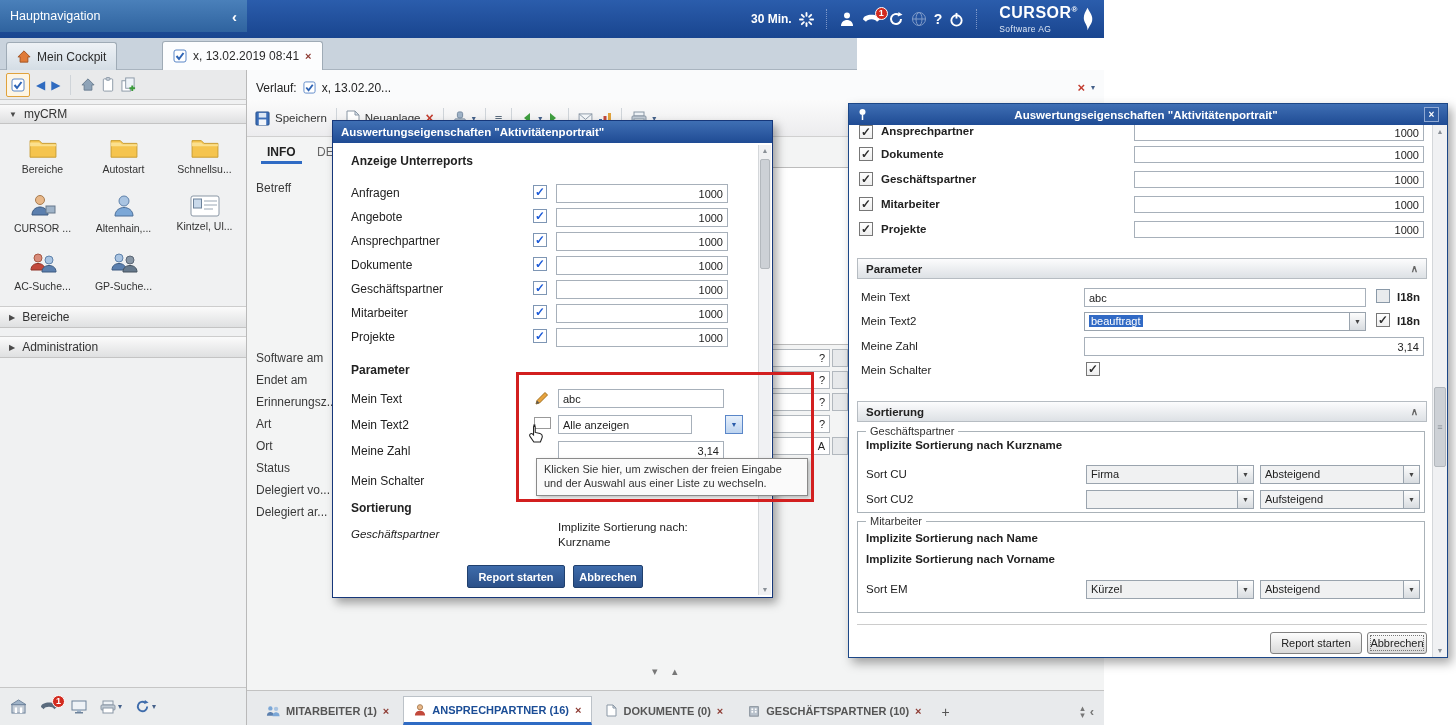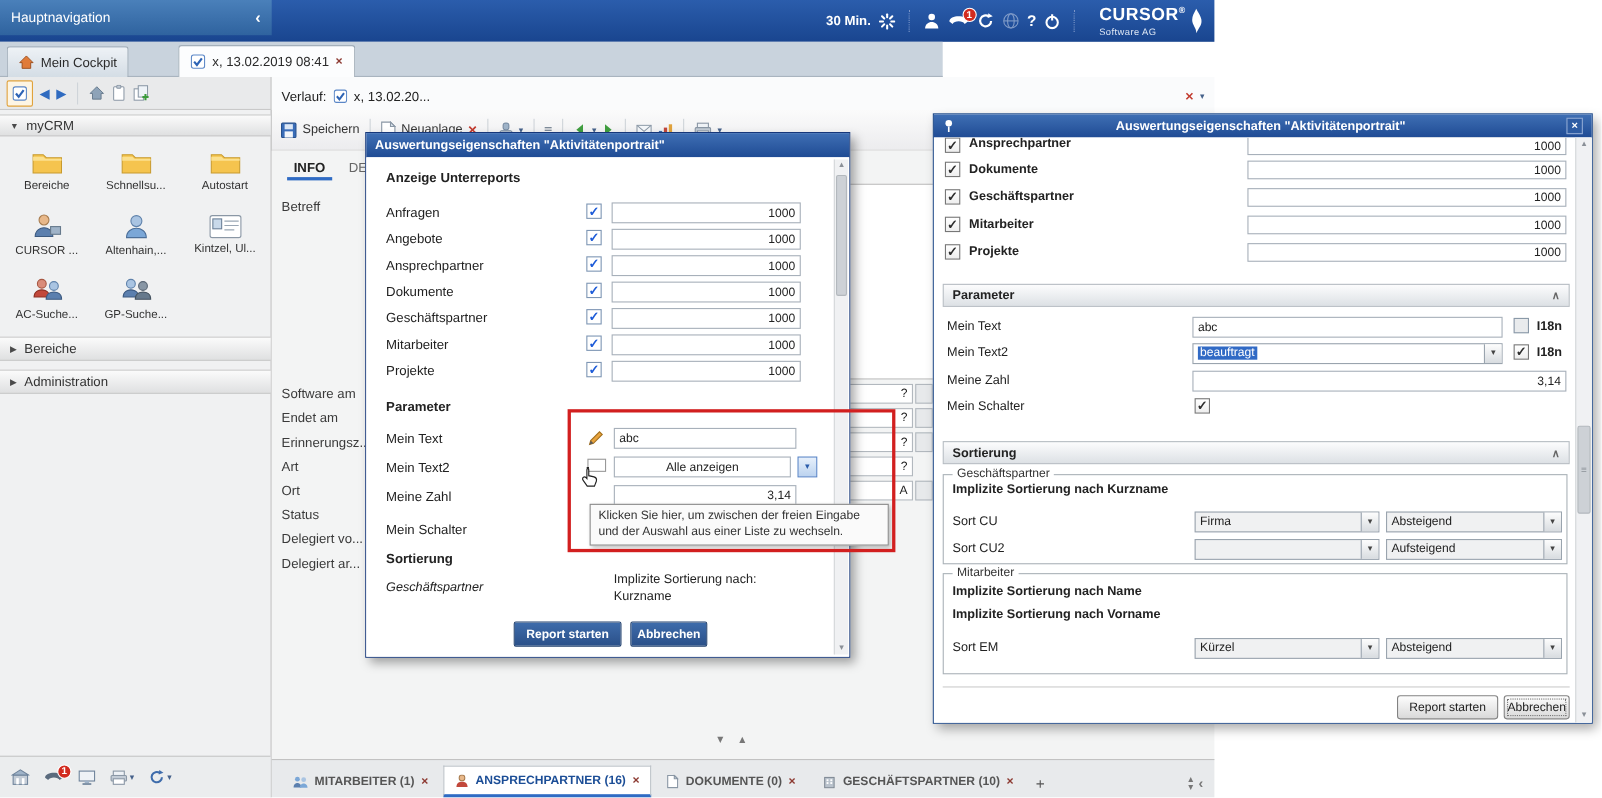--- a/index.html
+++ b/index.html
@@ -320,30 +320,30 @@
         </span>
       <span class="lbl">Bereiche</span>
     </div>
     <div class="gcell">
       <span class="ic">
           <svg width="30" height="24" viewBox="0 0 32 26">
             <path d="M2 5 h10 l3 3 h15 v15 H2 Z" fill="#f5c44e" stroke="#c79a2e"></path>
             <path d="M2 11 h28 v-2 H14 l-2-2 H2 Z" fill="#fbe08e"></path>
           </svg>
         </span>
-      <span class="lbl">Schnellsu...</span>
+      <span class="lbl">Autostart</span>
     </div>
     <div class="gcell">
       <span class="ic">
           <svg width="30" height="24" viewBox="0 0 32 26">
             <path d="M2 5 h10 l3 3 h15 v15 H2 Z" fill="#f5c44e" stroke="#c79a2e"></path>
             <path d="M2 11 h28 v-2 H14 l-2-2 H2 Z" fill="#fbe08e"></path>
           </svg>
         </span>
-      <span class="lbl">Autostart</span>
+      <span class="lbl">Schnellsu...</span>
     </div>
     <div class="gcell">
       <span class="ic">
           <svg width="28" height="26" viewBox="0 0 28 26">
             <circle cx="11" cy="7" r="4.5" fill="#e8b88a" stroke="#a87c4f"></circle>
             <path d="M3 22 c0-6 5-8 8-8 s8 2 8 8 Z" fill="#5b7fae" stroke="#3c5a80"></path>
             <rect x="17" y="13" width="9" height="7" fill="#9fb3c8" stroke="#66798c"></rect>
           </svg>
         </span>
       <span class="lbl">CURSOR ...</span>
@@ -579,21 +579,21 @@
         </svg>
     </span>
     <input class="inp" style="left: 225px; top: 246px; width: 166px;" value="abc">
 
     <span class="dlbl" style="left:18px;top:275px">Mein Text2</span>
     <span class="ic abs flag" style="left:201px;top:274px">
       <i style="background:#000"></i>
         <i style="background:#dd0000"></i>
         <i style="background:#ffce00"></i>
     </span>
-    <input class="inp" style="left: 225px; top: 272px; width: 161px; text-align: center;" value="Alle anzeigen">
+    <input class="inp" style="left: 225px; top: 272px; width: 134px;" value="Alle anzeigen">
     <span class="abs" style="left:392px;top:272px;width:18px;height:19px;border:1px solid #5a86c8;background:linear-gradient(#e7f0fb,#bcd3ef);display:flex;align-items:center;justify-content:center;font-size:7px;color:#2a5caa">▼</span>
 
     <span class="dlbl" style="left:18px;top:301px">Meine Zahl</span>
     <input class="inp num" style="left: 225px; top: 298px; width: 166px;" value="3,14">
 
     <span class="dlbl" style="left:18px;top:331px">Mein Schalter</span>
 
     <span class="dlbl b" style="left:18px;top:358px">Sortierung</span>
 
     <span class="dlbl11 i" style="left:18px;top:385px">Geschäftspartner</span>

